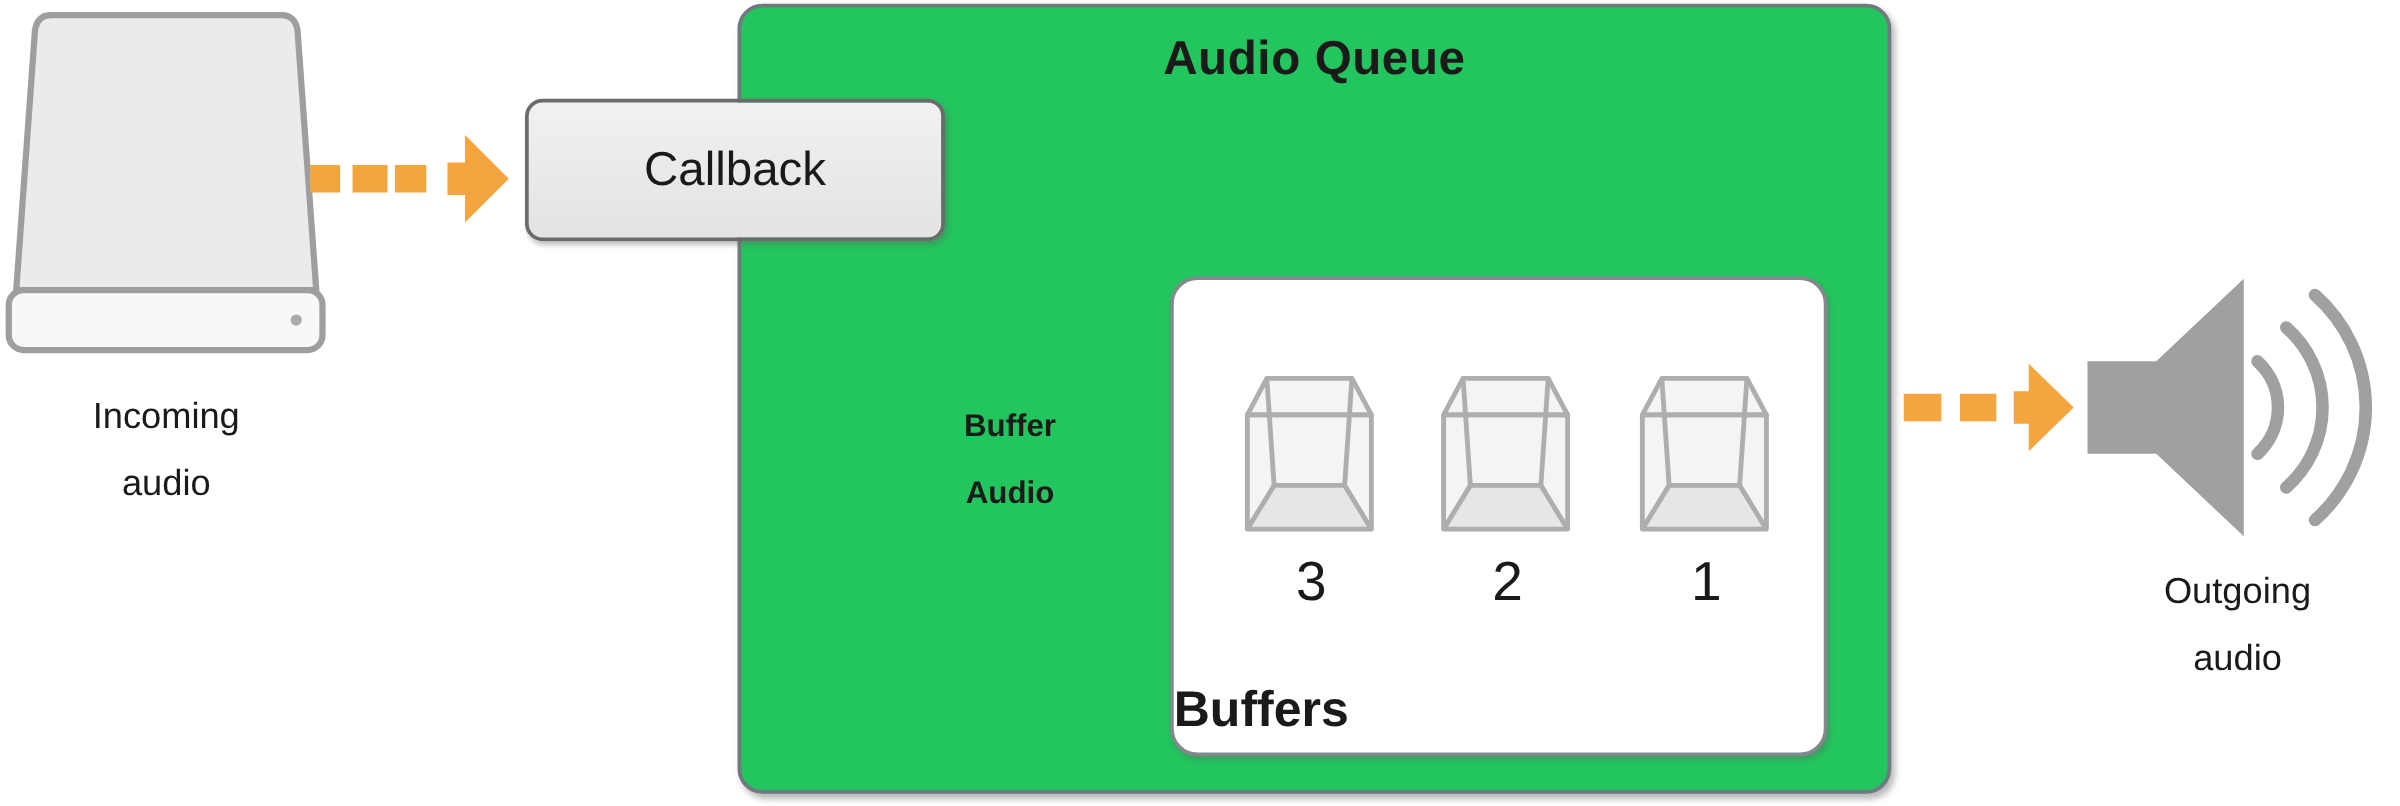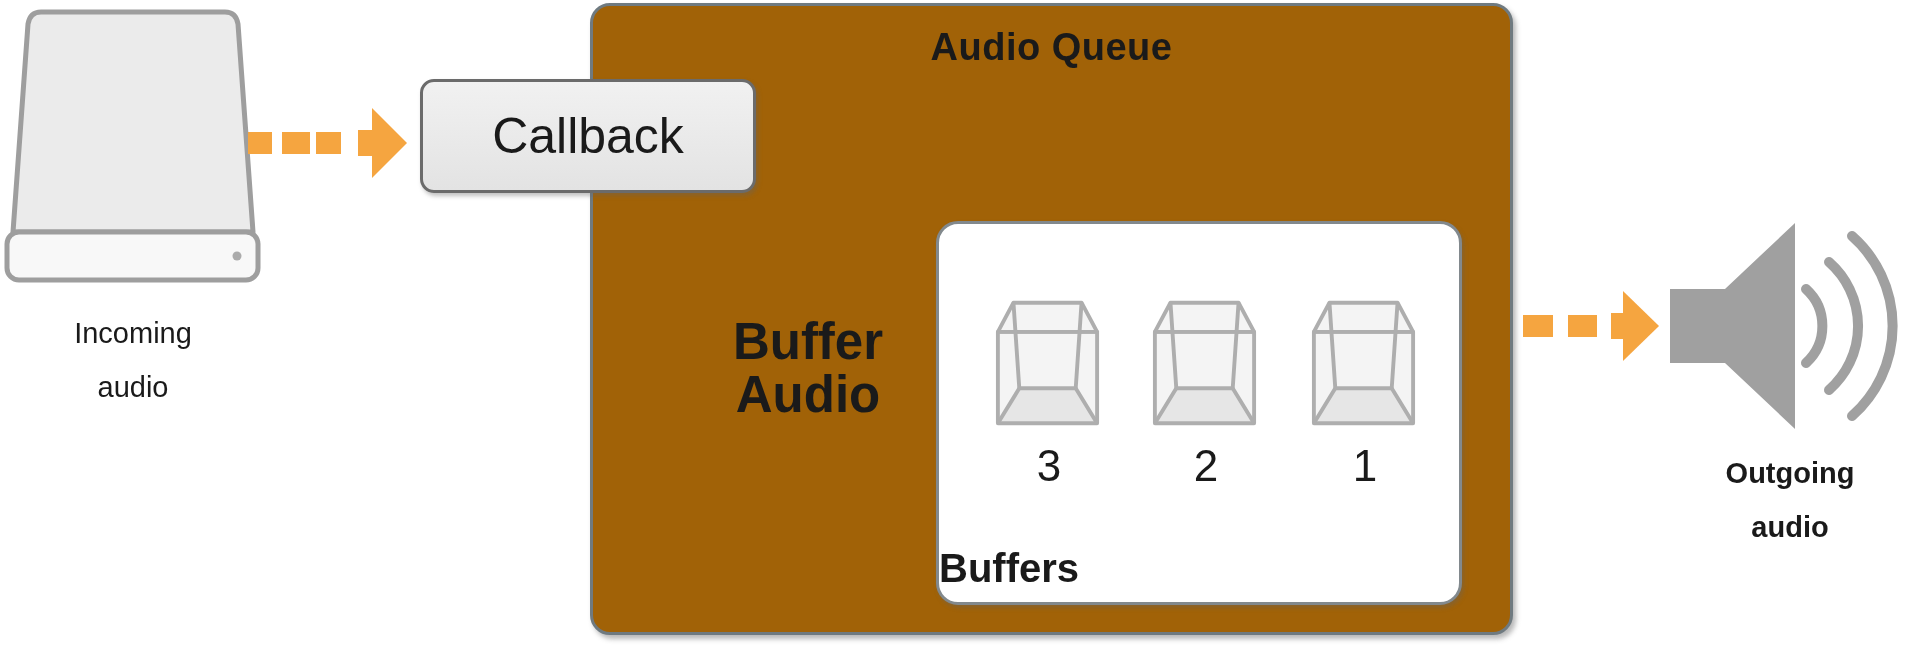--- a/index.html
+++ b/index.html
@@ -9,38 +9,38 @@
     overflow:hidden;
     background:#ffffff;
     font-family:"Liberation Sans", sans-serif;
     color:#1a1a1a;
   }
   .abs{position:absolute;}
 
   
   .audio-queue-box{
     left:590px;top:3px;width:923px;height:632px;
-    background:#a16207;
+    background:#22c55e;
     border:3px solid #6f7a80;
     border-radius:20px;
     box-shadow:3px 4px 5px rgba(100,100,100,.45);
     box-sizing:border-box;
   }
   .aq-title{
     left:0;right:0;top:20px;
     text-align:center;
     font-size:38px;font-weight:bold;
     letter-spacing:.5px;
   }
 
   
   .buffer-queue-label{
     left:105px;top:309px;width:220px;
     text-align:center;
-    font-size:51px;font-weight:bold;line-height:53px;
+    font-size:25px;font-weight:bold;line-height:53px;
   }
 
   
   .buffers-box{
     left:343px;top:215px;width:526px;height:384px;
     background:#ffffff;
     border:3px solid #82898d;
     border-radius:22px;
     box-shadow:2px 3px 4px rgba(100,100,100,.4);
     box-sizing:border-box;
@@ -61,30 +61,30 @@
 
   
   .callback-box{
     left:420px;top:79px;width:336px;height:114px;
     background:linear-gradient(#f1f1f1,#e3e3e3);
     border:3px solid #6b6b6b;
     border-radius:14px;
     box-shadow:2px 3px 4px rgba(100,100,100,.4);
     box-sizing:border-box;
     display:flex;align-items:center;justify-content:center;
-    font-size:50px;
+    font-size:38px;
   }
 
   
   .node-label{
     text-align:center;
     font-size:29px;line-height:54px;
   }
   .incoming-label{left:8px;top:306px;width:250px;}
-  .outgoing-label{left:1660px;top:446px;width:260px;font-weight:bold;}
+  .outgoing-label{left:1660px;top:446px;width:260px;}
 
   svg{display:block;}
 </style>
 </head>
 <body>
 
 <div class="stage">
 
   <div class="abs audio-queue-box">
     <div class="abs aq-title">Audio Queue</div>

